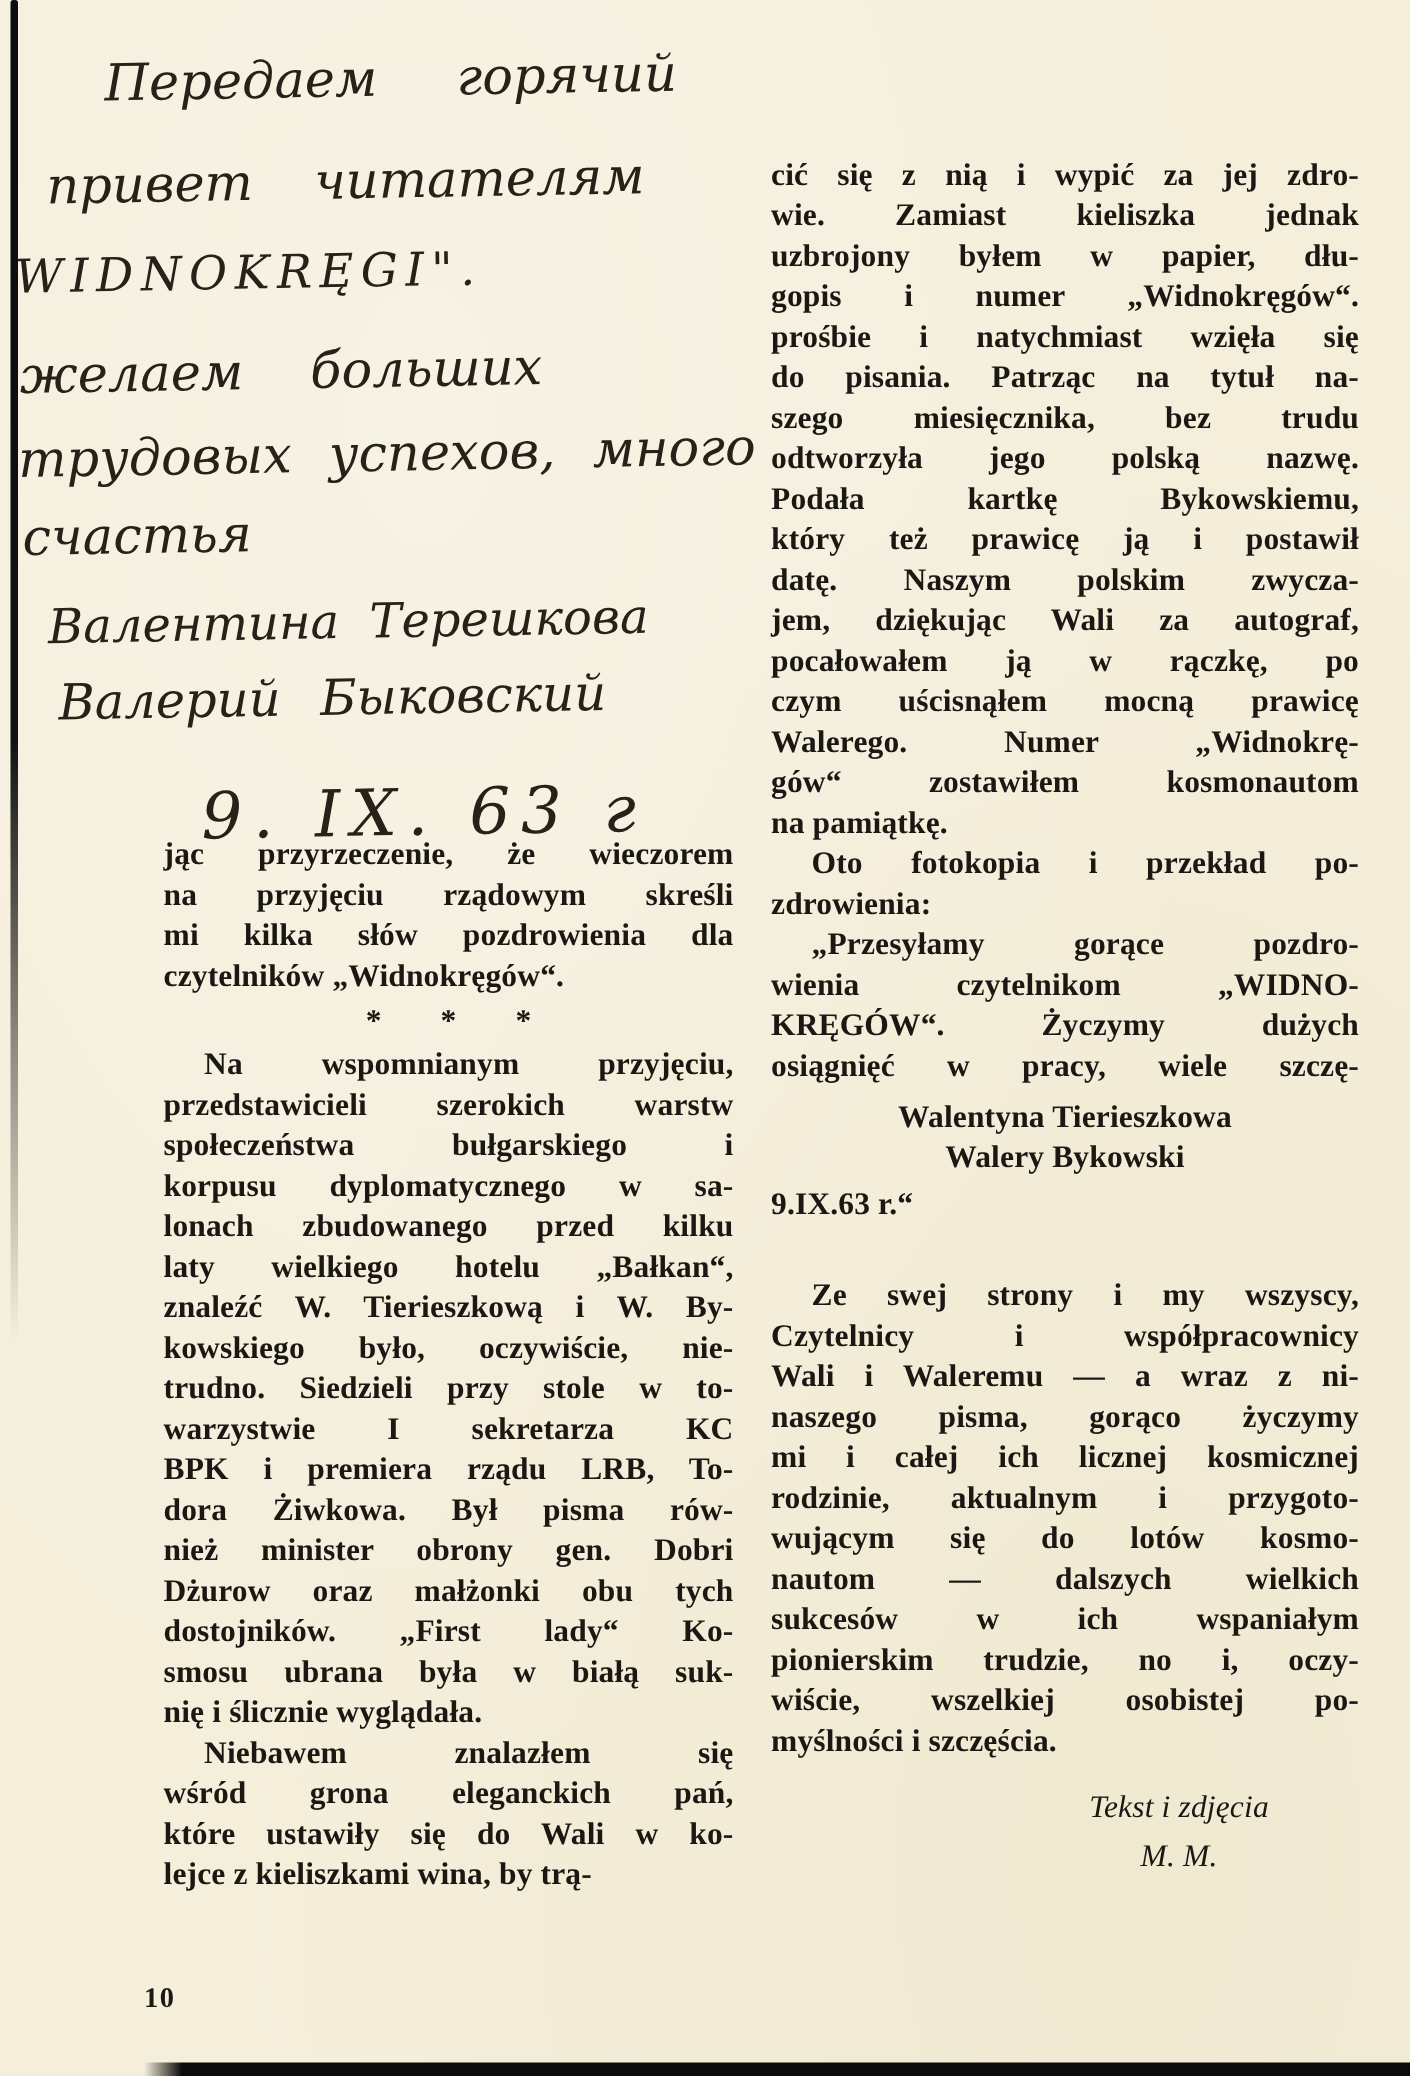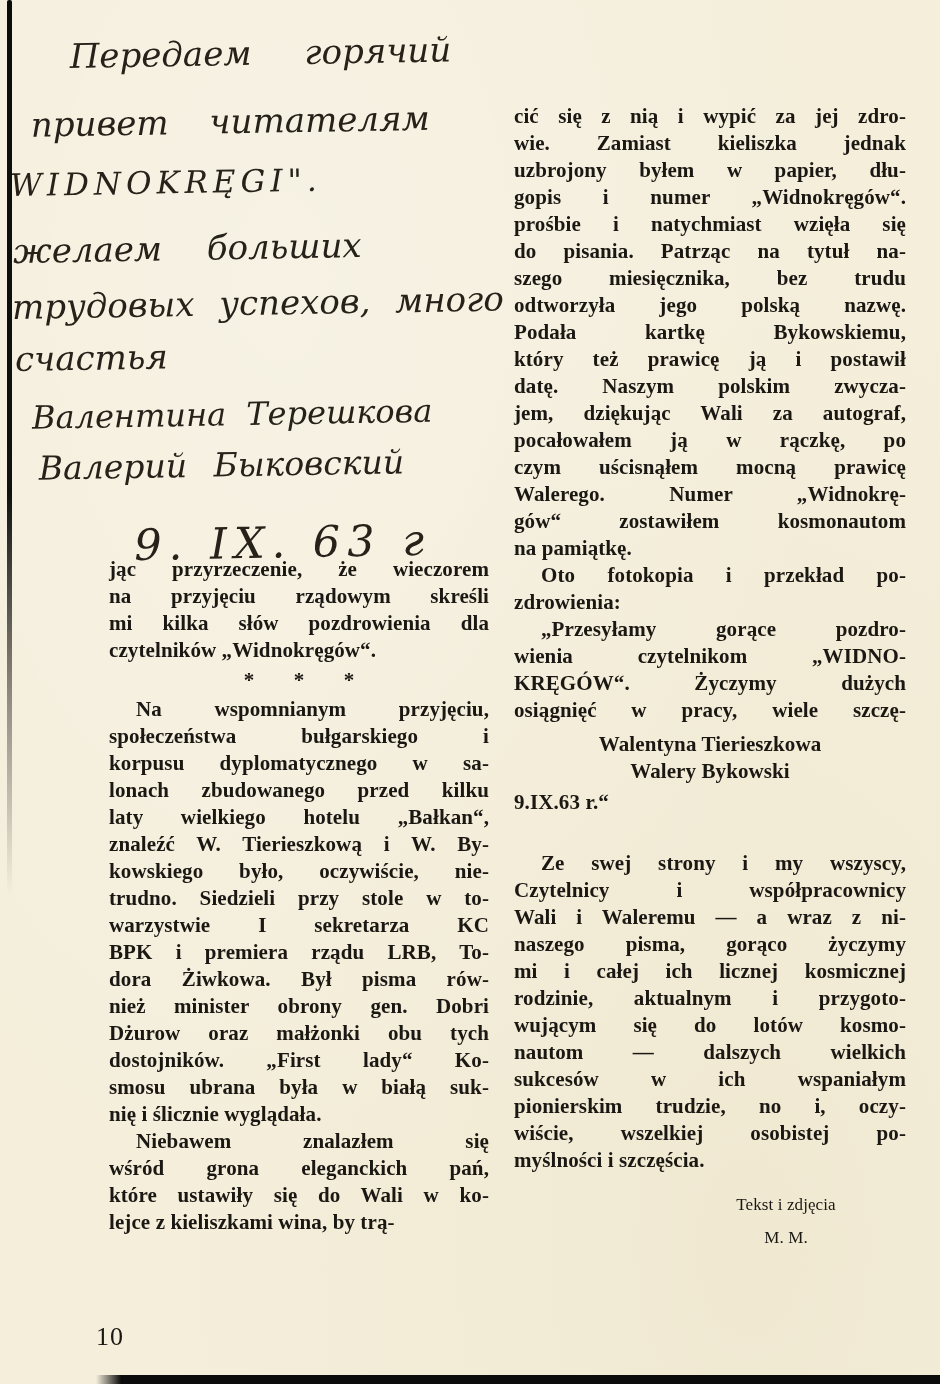--- a/index.html
+++ b/index.html
@@ -63,27 +63,27 @@
   .line.last{text-align-last:left;}
   .line.indent{text-indent:27px;}
   .para.center .line{text-align:center;text-align-last:center;}
   .para.left .line{text-align:left;text-align-last:left;}
   .para.stars{text-align:center;word-spacing:34px;margin:3px 0 2px 0;}
   .para[data-pname="sig-tiereszkowa"]{margin-top:7px;}
   .para[data-pname="quote-date"]{margin-top:4px;}
   .para[data-pname="closing"]{margin-top:34px;}
   .para[data-pname="credit"]{
     margin-top:14px;margin-left:auto;width:240px;
-    font-weight:normal;font-size:17px;line-height:33px;
+    font-weight:normal;font-style:italic;font-size:21px;line-height:33px;
   }
   .para[data-pname="credit"] .line{text-align:center;text-align-last:center;}
   
   .page-number{
     position:absolute;left:96px;top:1322px;
-    color:var(--ink);font-size:26px;font-weight:normal;letter-spacing:1px;
+    color:var(--ink);font-size:19px;font-weight:bold;letter-spacing:1px;
   }
 </style>
 </head>
 <body>
 
 <div class="page">
   <div class="edge-left"></div>
 
   <div class="handwriting">
 
@@ -101,20 +101,21 @@
   <div id="left-col" class="col">
       <div class="para" data-pname="continuation">
         <div class="line">jąc przyrzeczenie, że wieczorem</div>
         <div class="line">na przyjęciu rządowym skreśli</div>
         <div class="line">mi kilka słów pozdrowienia dla</div>
         <div class="line last">czytelników „Widnokręgów“.</div>
       </div>
       <div class="para stars" data-pname="separator">*  *  *</div>
       <div class="para" data-pname="reception">
         <div class="line indent">Na wspomnianym przyjęciu,</div>
+        <div class="line">przedstawicieli szerokich warstw</div>
         <div class="line">społeczeństwa bułgarskiego i</div>
         <div class="line">korpusu dyplomatycznego w sa-</div>
         <div class="line">lonach zbudowanego przed kilku</div>
         <div class="line">laty wielkiego hotelu „Bałkan“,</div>
         <div class="line">znaleźć W. Tierieszkową i W. By-</div>
         <div class="line">kowskiego było, oczywiście, nie-</div>
         <div class="line">trudno. Siedzieli przy stole w to-</div>
         <div class="line">warzystwie I sekretarza KC</div>
         <div class="line">BPK i premiera rządu LRB, To-</div>
         <div class="line">dora Żiwkowa. Był pisma rów-</div>

